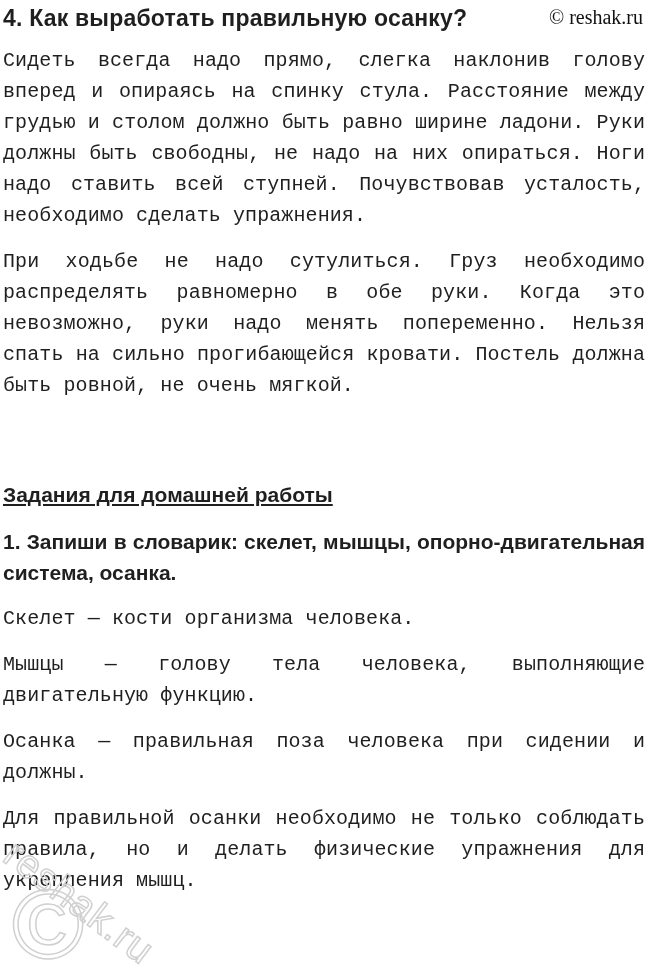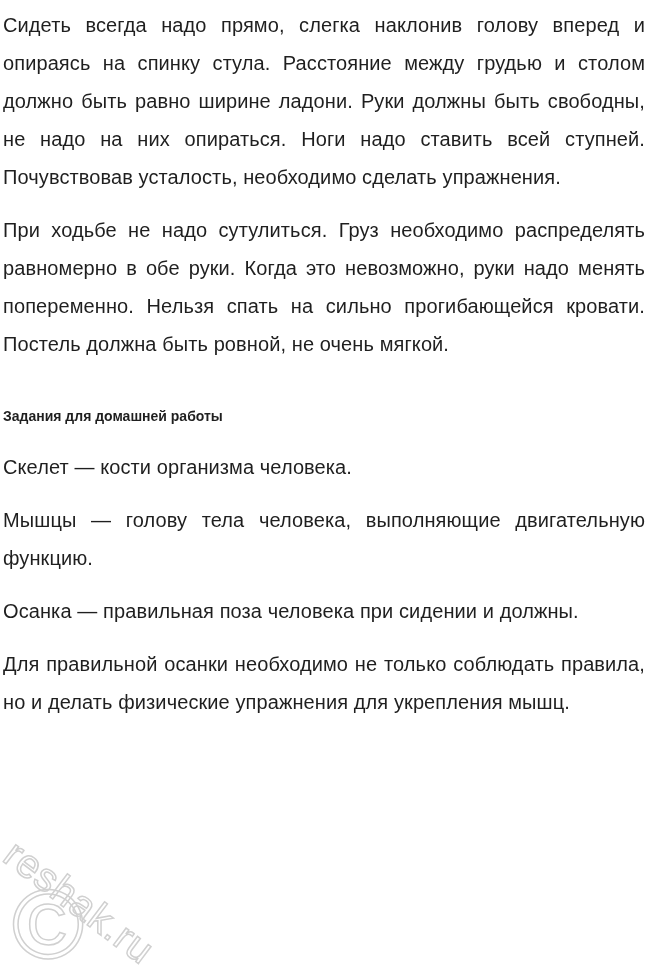--- a/index.html
+++ b/index.html
@@ -34,57 +34,64 @@
   .copyright-top {
     font-family: "Liberation Serif", serif;
     font-size: 20px;
     line-height: 26px;
     color: #111111;
     white-space: nowrap;
     padding-right: 2px;
   }
   .para {
     font-size: 20px;
-    line-height: 38px;
+    line-height: 31px;
     text-align: justify;
     margin: 2px 0 15px 0;
     letter-spacing: 0.1px;
+    font-family: Liberation Mono, monospace;
   }
   .section-heading {
-    font-size: 14px;
+    font-size: 21px;
     font-weight: bold;
-    margin: 38px 0 16px 0;
+    margin: 78px 0 16px 0;
     line-height: 31px;
+    text-decoration: underline;
   }
   .task-prompt {
     font-size: 21px;
     font-weight: bold;
     text-align: justify;
     line-height: 31px;
     margin: 0 0 15px 0;
   }
   .watermark {
     position: absolute;
     left: 0;
     bottom: 0;
     pointer-events: none;
   }
 </style>
 </head>
 <body>
 
 <div class="page">
 
+  <div class="top-row">
+    <h1 class="doc-title">4. Как выработать правильную осанку?</h1>
+    <span class="copyright-top">© reshak.ru</span>
+  </div>
 
   <p class="para">Сидеть всегда надо прямо, слегка наклонив голову вперед и опираясь на спинку стула. Расстояние между грудью и столом должно быть равно ширине ладони. Руки должны быть свободны, не надо на них опираться. Ноги надо ставить всей ступней. Почувствовав усталость, необходимо сделать упражнения.</p>
 
   <p class="para">При ходьбе не надо сутулиться. Груз необходимо распределять равномерно в обе руки. Когда это невозможно, руки надо менять попеременно. Нельзя спать на сильно прогибающейся кровати. Постель должна быть ровной, не очень мягкой.</p>
 
   <h2 class="section-heading">Задания для домашней работы</h2>
 
+  <h3 class="task-prompt">1. Запиши в словарик: скелет, мышцы, опорно-двигательная система, осанка.</h3>
 
   <p class="para">Скелет — кости организма человека.</p>
 
   <p class="para">Мышцы — голову тела человека, выполняющие двигательную функцию.</p>
 
 
   <p class="para">Осанка — правильная поза человека при сидении и должны.</p>
 
 
 

